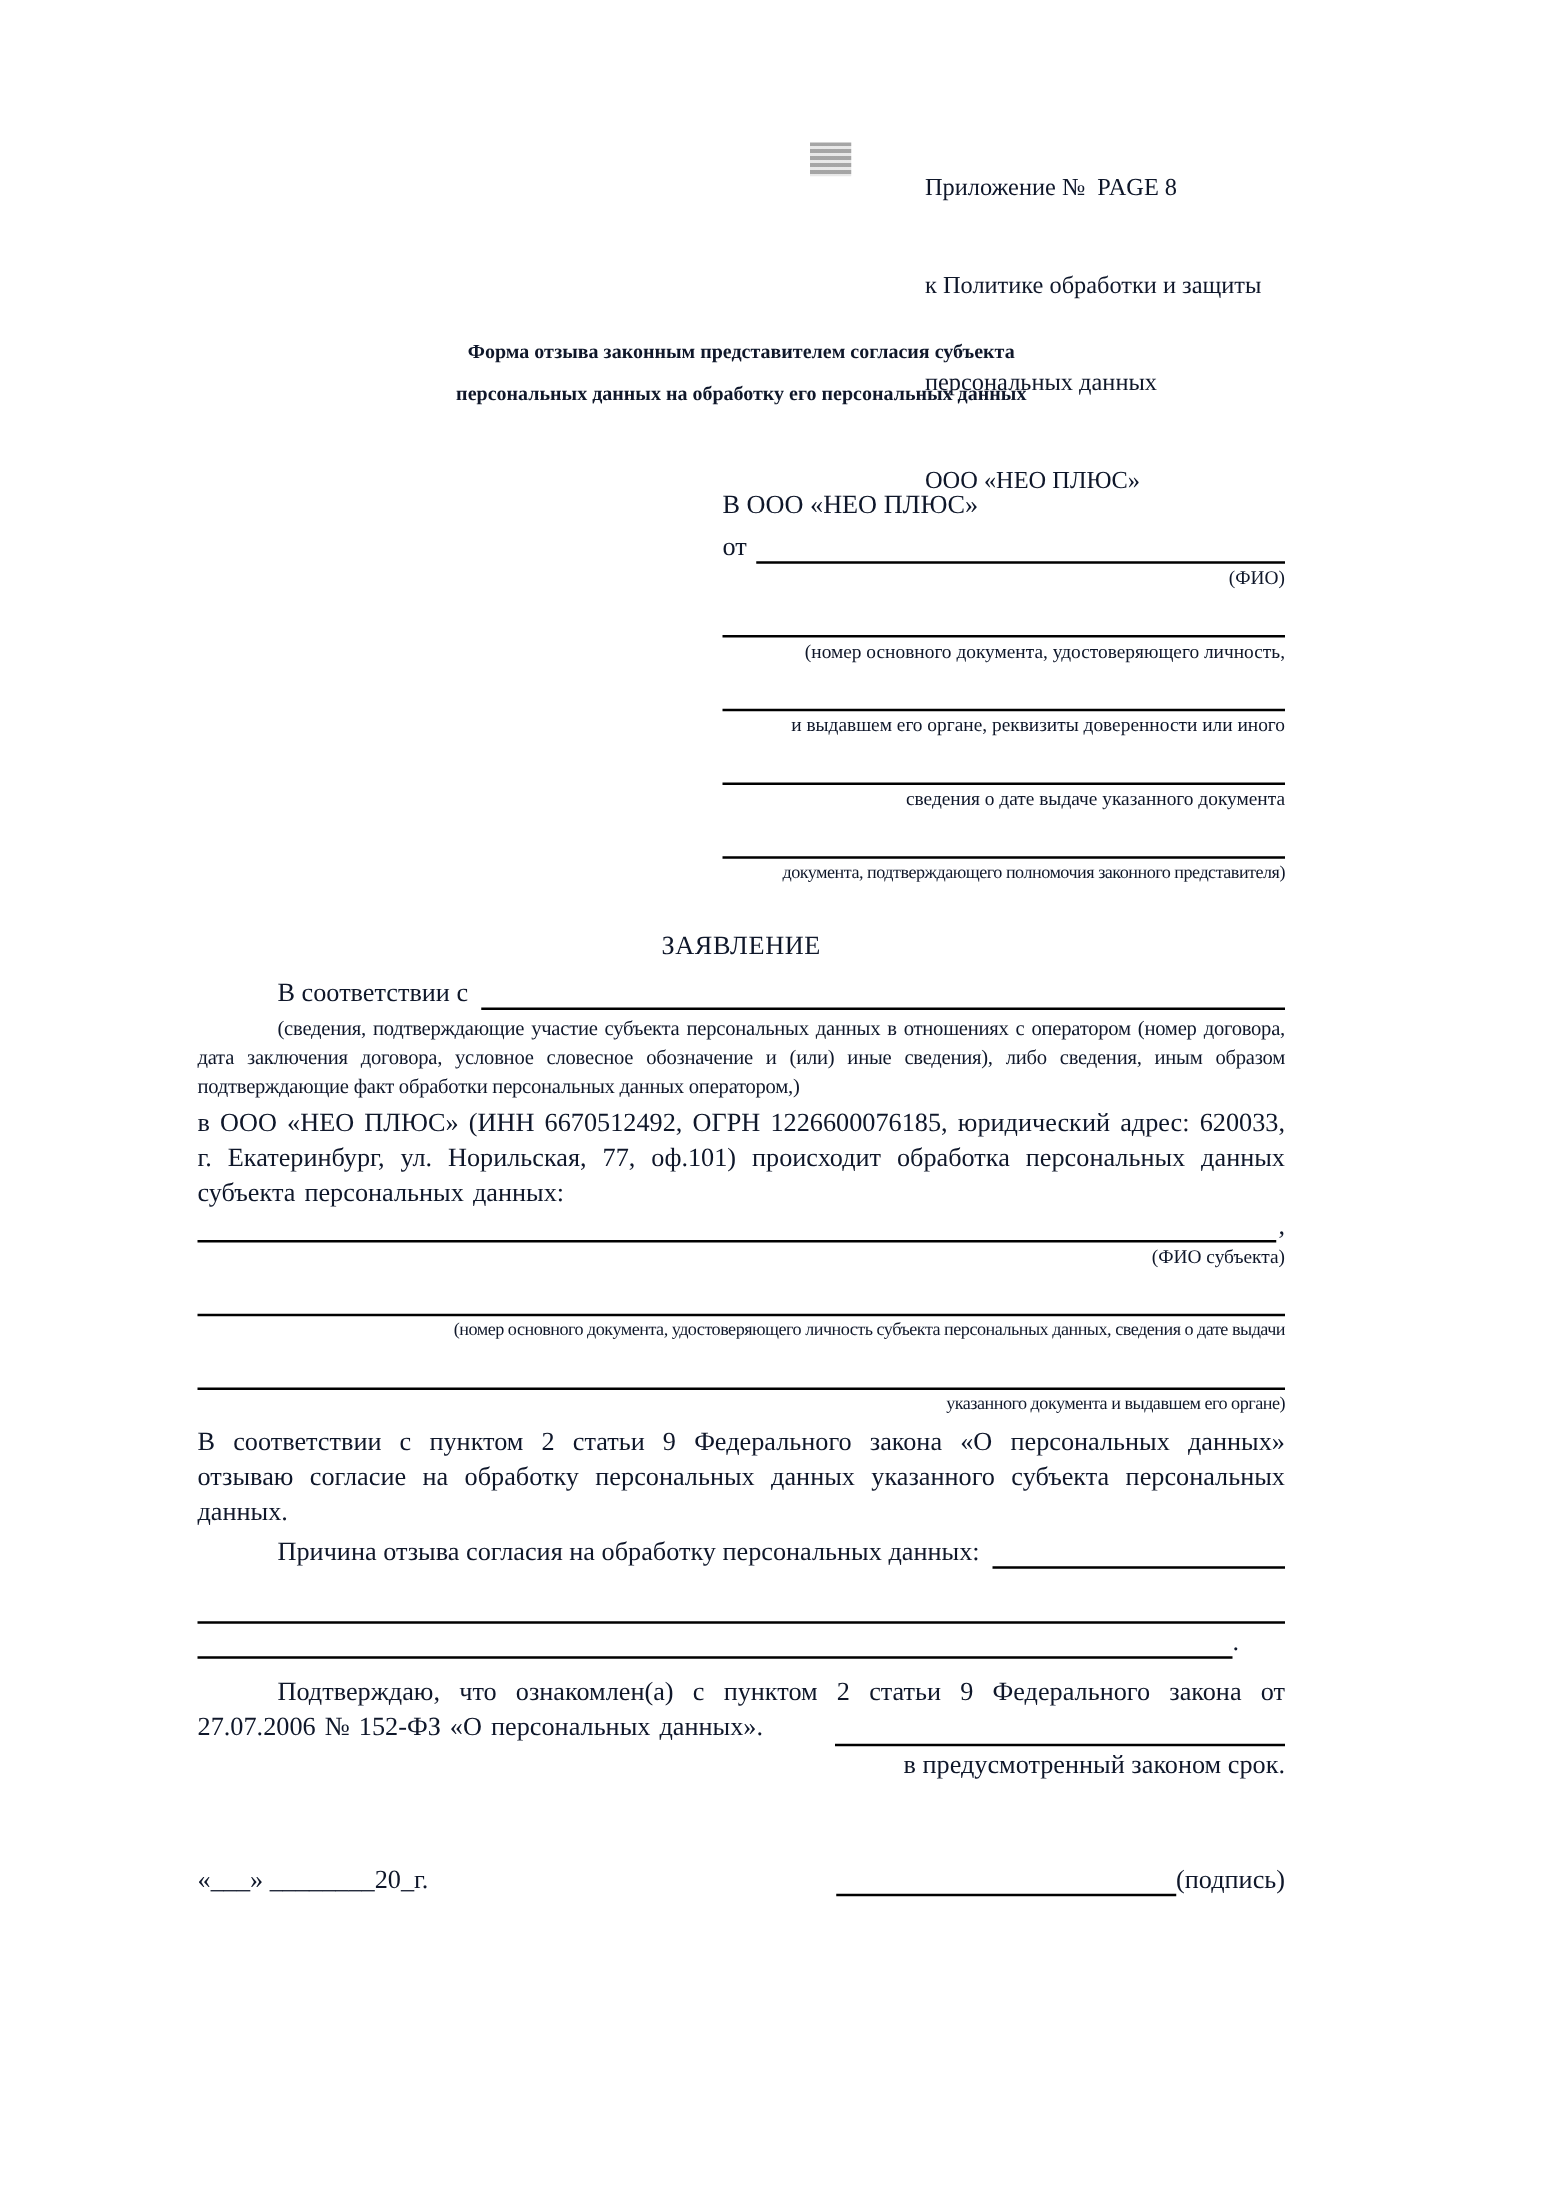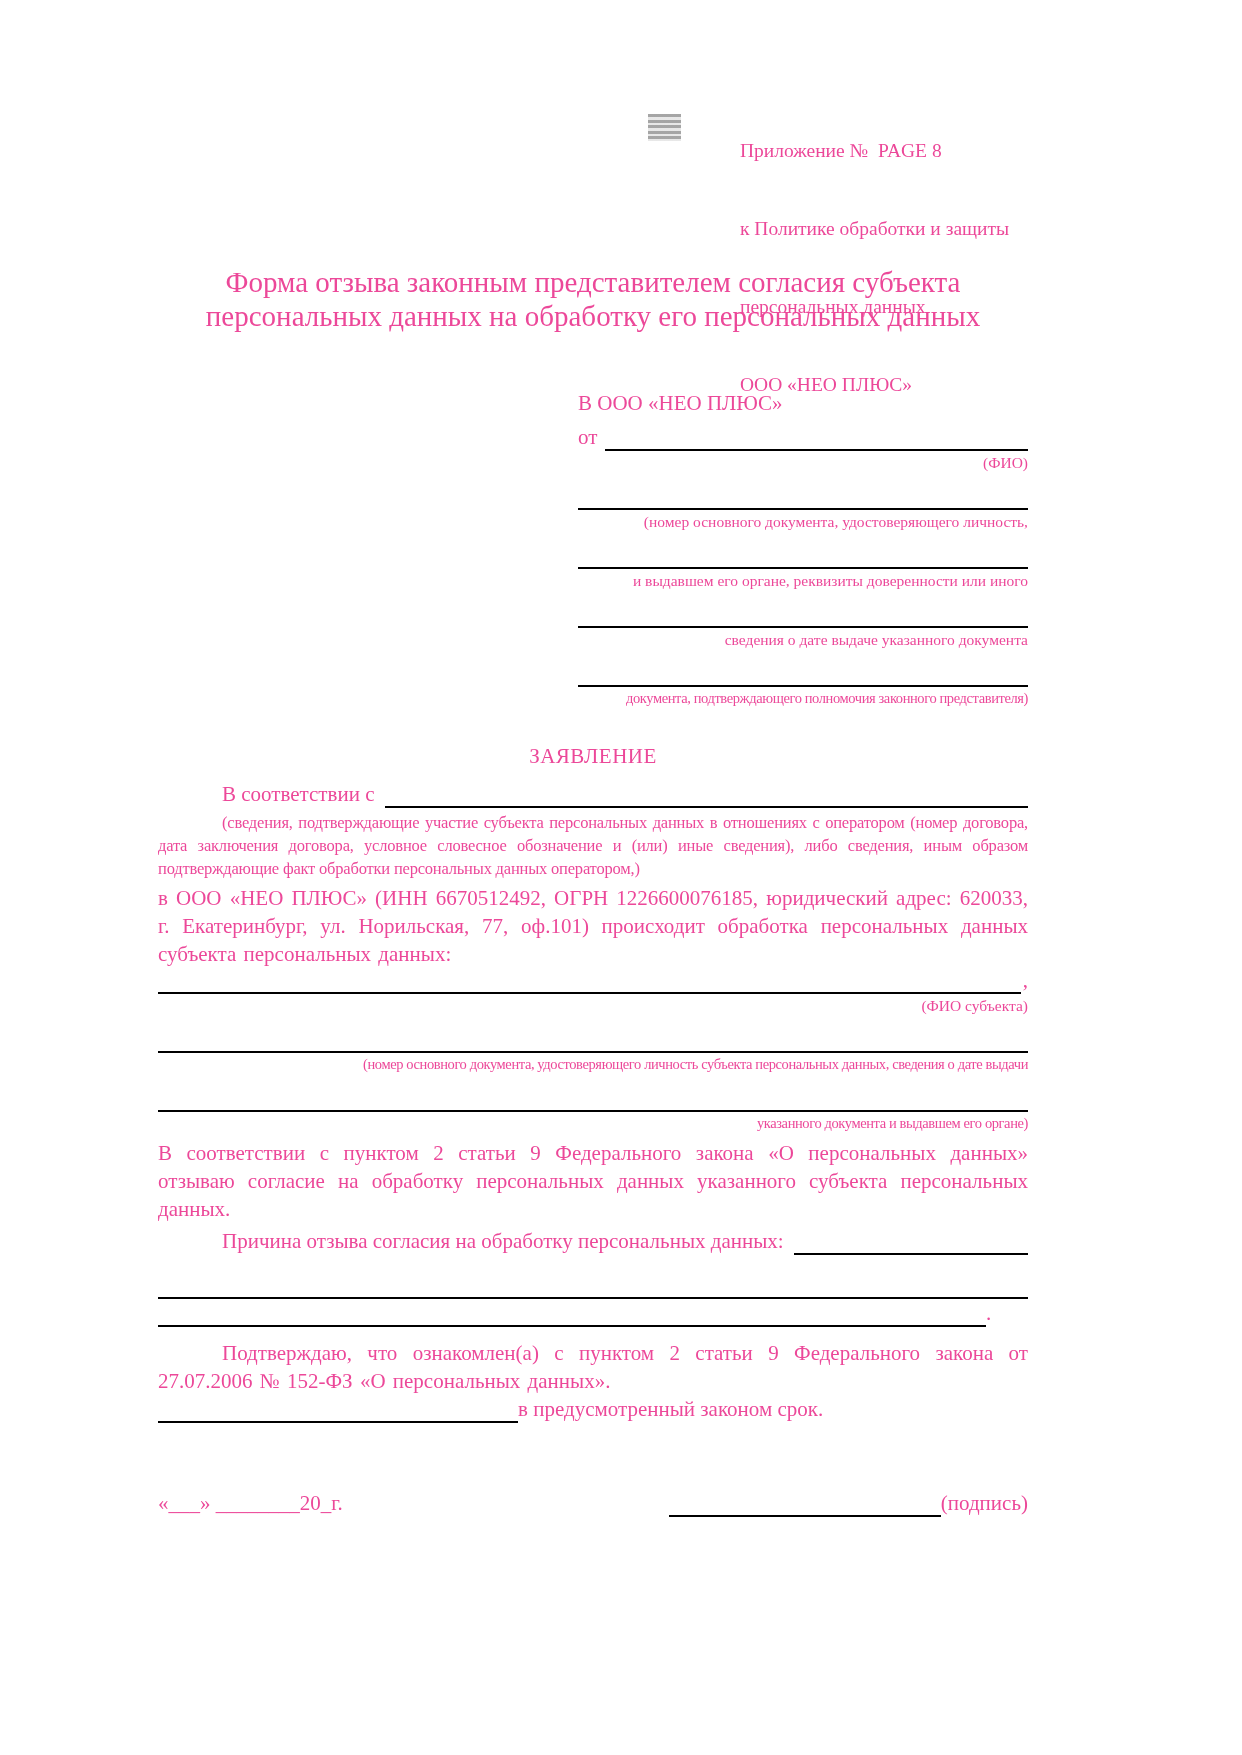--- a/index.html
+++ b/index.html
@@ -1,38 +1,38 @@
 <!DOCTYPE html>
 <html><head>
 <meta charset="utf-8">
 <style>
   html,body{margin:0;padding:0;background:#ffffff;}
   .page{
     position:relative;
     width:1242px;height:1755px;
-    background:#ffffff;color:#ec4899;
+    background:#ffffff;color:#0f172a;
     font-family:"Liberation Serif","DejaVu Serif",serif;
     overflow:hidden;
   }
   
   .blur-icon{
     position:absolute;left:648px;top:114px;width:33px;height:27px;
     background:repeating-linear-gradient(180deg,#8f8f8f 0px,#8f8f8f 3px,#e2e2e2 3px,#e2e2e2 5.5px);
     opacity:.8;
   }
   .appendix{
     position:absolute;left:740px;top:86px;width:310px;
     font-size:19.5px;line-height:26px;white-space:pre-wrap;
   }
   .doc-body{
     position:absolute;left:158px;top:265px;width:870px;
     font-size:21px;line-height:28px;
   }
   .doc-title{
-    text-align:center;font-weight:normal;font-size:29px;line-height:34px;
+    text-align:center;font-weight:bold;font-size:16px;line-height:34px;
   }
   .addressee{margin-left:420px;width:450px;margin-top:56px;}
   .to-line{font-size:21px;}
   .flex-row{display:flex;align-items:flex-end;}
   .fill{flex:1;border-bottom:2px solid #000;}
   .from-row{margin-top:6px;height:28px;}
   .from-row span{padding-right:8px;}
   .caption{
     text-align:right;font-size:15.5px;line-height:19px;padding-top:2px;
   }
@@ -52,21 +52,21 @@
   .para.indent{text-indent:64px;}
   .op-para{margin-top:4px;}
   .blank-row{height:26px;}
   .blank-row .tail{padding-left:2px;}
   .reason-row{margin-top:2px;height:30px;padding-left:64px;}
   .reason-row span{padding-right:10px;}
   .tall-blank{height:42px;border-bottom:2px solid #000;}
   .period-row{height:28px;}
   .period-row .fill{flex:none;width:828px;}
   .confirm{margin-top:12px;}
-  .address-row{height:28px;}
+  .address-row{height:28px;flex-direction:column;}
   .address-row .fill{flex:none;width:360px;}
   .footer-row{
     display:flex;justify-content:space-between;align-items:flex-end;
     margin-top:66px;font-size:21px;
   }
   .sig{display:flex;align-items:flex-end;}
   .sig .fill{flex:none;width:272px;}
 </style>
 </head>
 <body>

